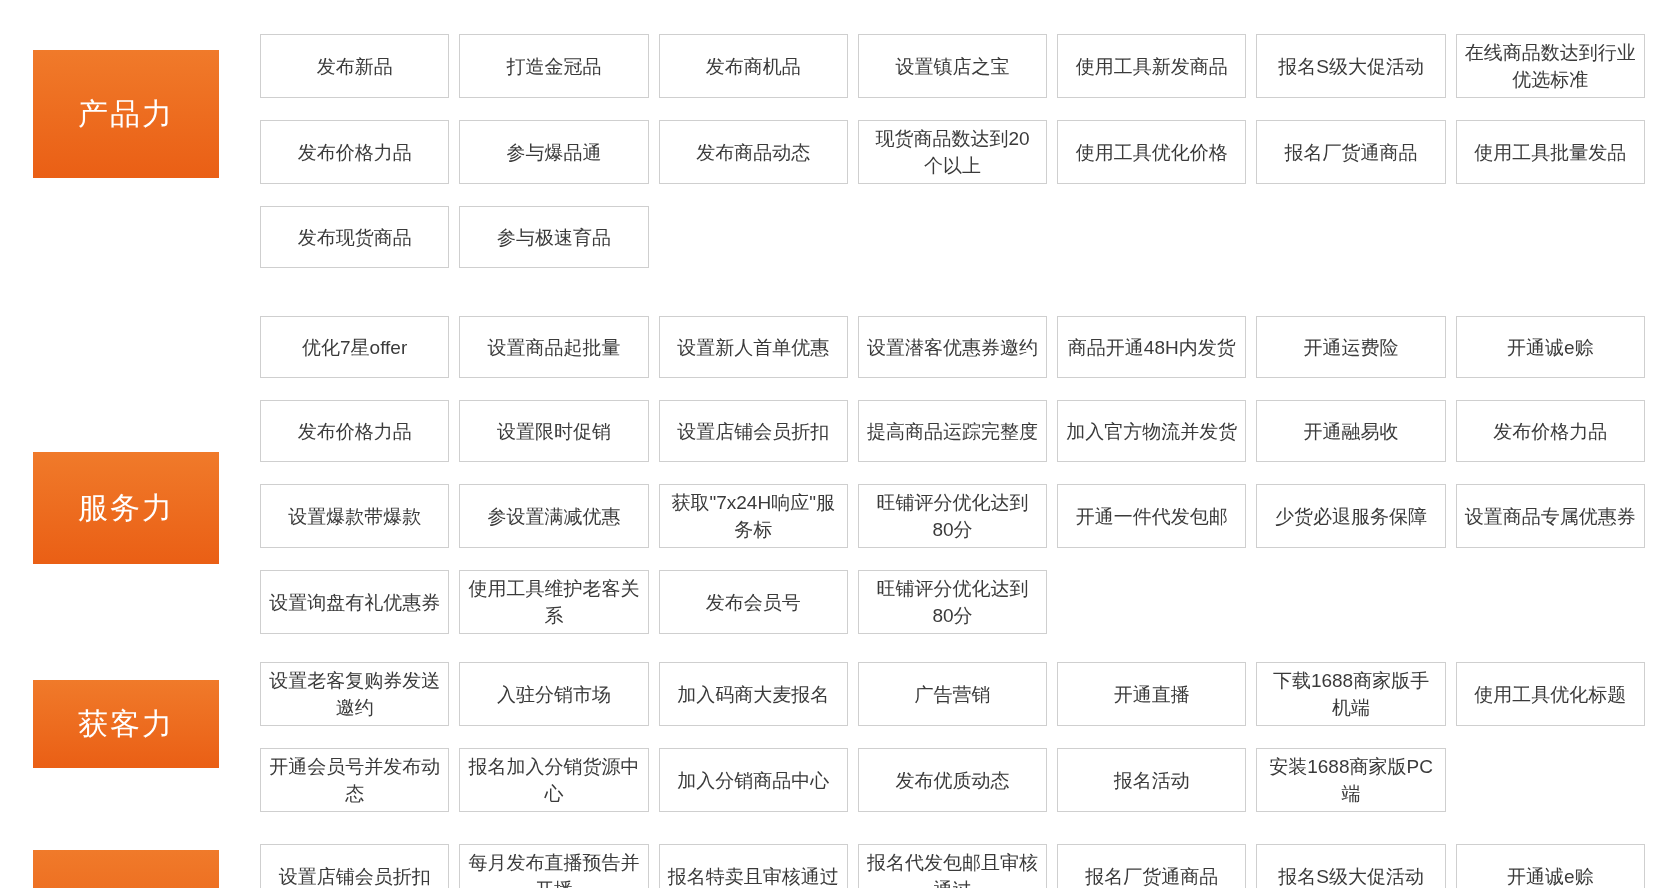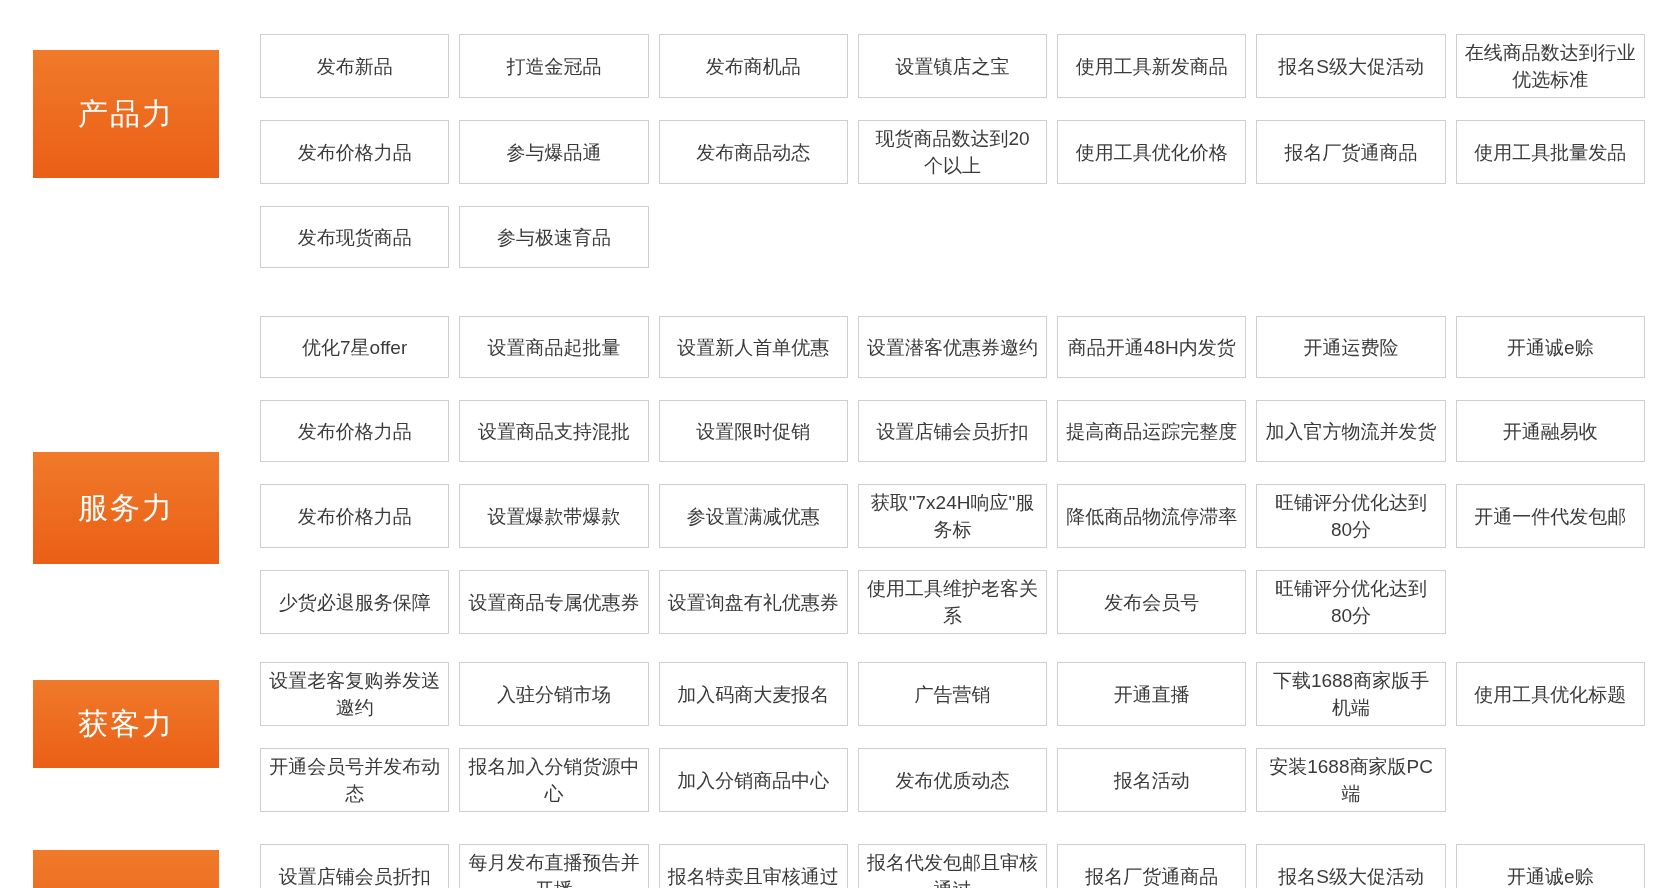--- a/index.html
+++ b/index.html
@@ -130,32 +130,30 @@
     <div class="grid">
       <div class="cell">优化7星offer</div>
       <div class="cell">设置商品起批量</div>
       <div class="cell">设置新人首单优惠</div>
       <div class="cell">设置潜客优惠券邀约</div>
       <div class="cell">商品开通48H内发货</div>
       <div class="cell">开通运费险</div>
       <div class="cell">开通诚e赊</div>
 
       <div class="cell">发布价格力品</div>
-      <div class="cell">设置商品支持混批</div>
       <div class="cell">设置限时促销</div>
       <div class="cell">设置店铺会员折扣</div>
       <div class="cell">提高商品运踪完整度</div>
       <div class="cell">加入官方物流并发货</div>
       <div class="cell">开通融易收</div>
 
       <div class="cell">发布价格力品</div>
       <div class="cell">设置爆款带爆款</div>
       <div class="cell">参设置满减优惠</div>
       <div class="cell">获取"7x24H响应"服务标</div>
-      <div class="cell">降低商品物流停滞率</div>
       <div class="cell">旺铺评分优化达到80分</div>
 
       <div class="cell">开通一件代发包邮</div>
       <div class="cell">少货必退服务保障</div>
       <div class="cell">设置商品专属优惠券</div>
       <div class="cell">设置询盘有礼优惠券</div>
       <div class="cell">使用工具维护老客关系</div>
       <div class="cell">发布会员号</div>
       <div class="cell">旺铺评分优化达到80分</div>
     </div>

